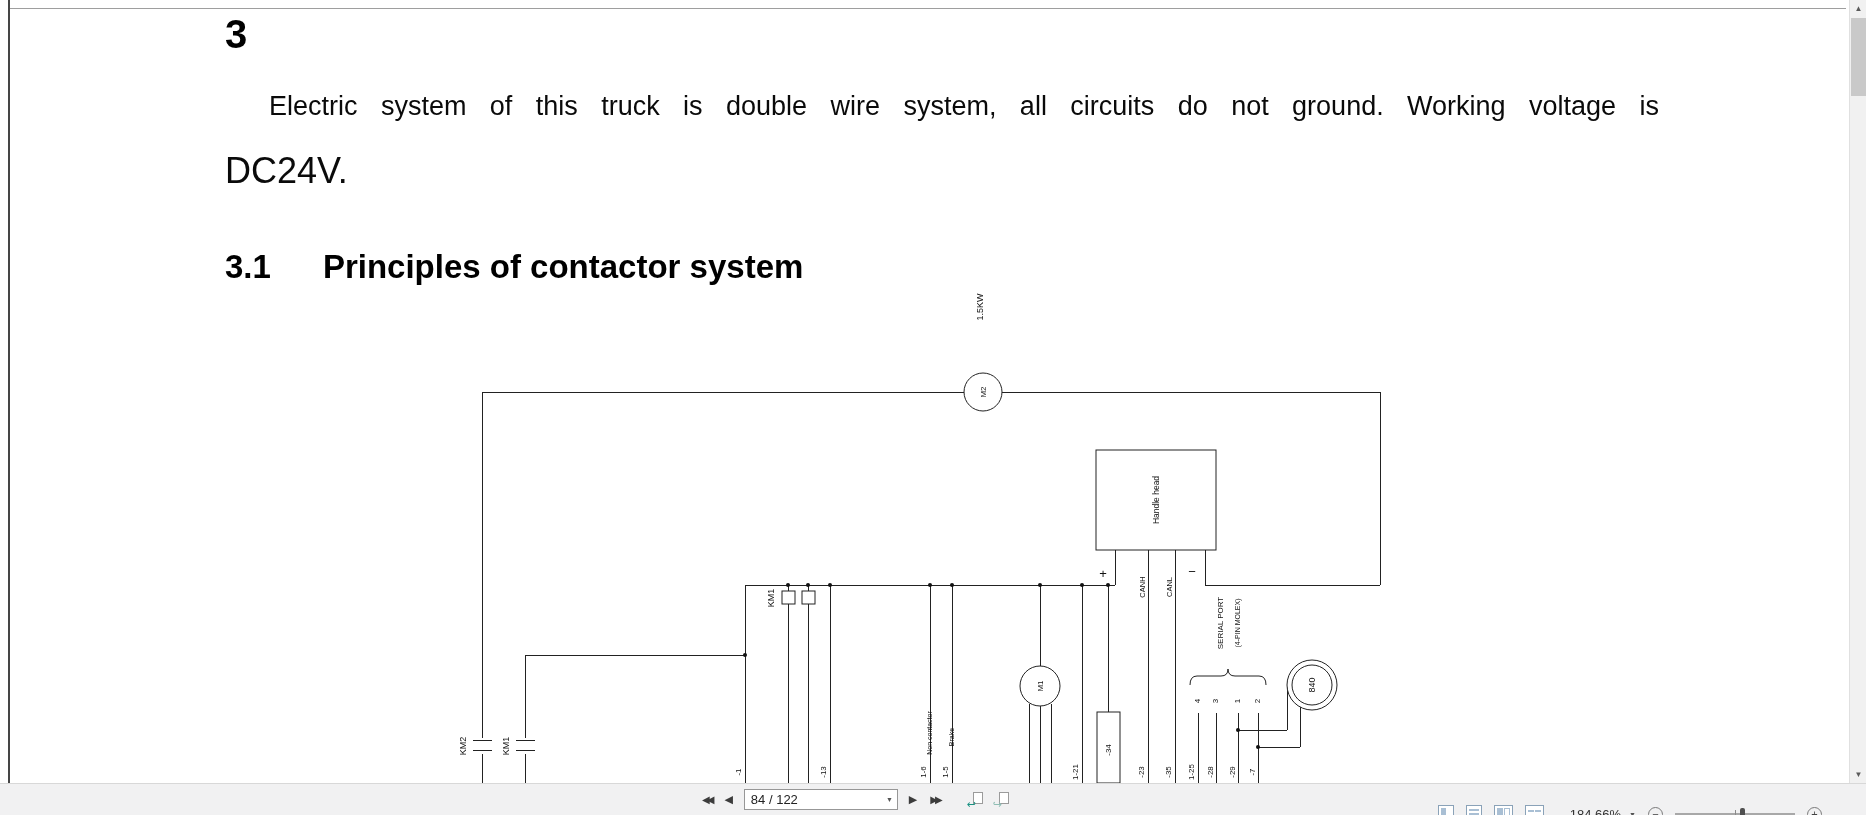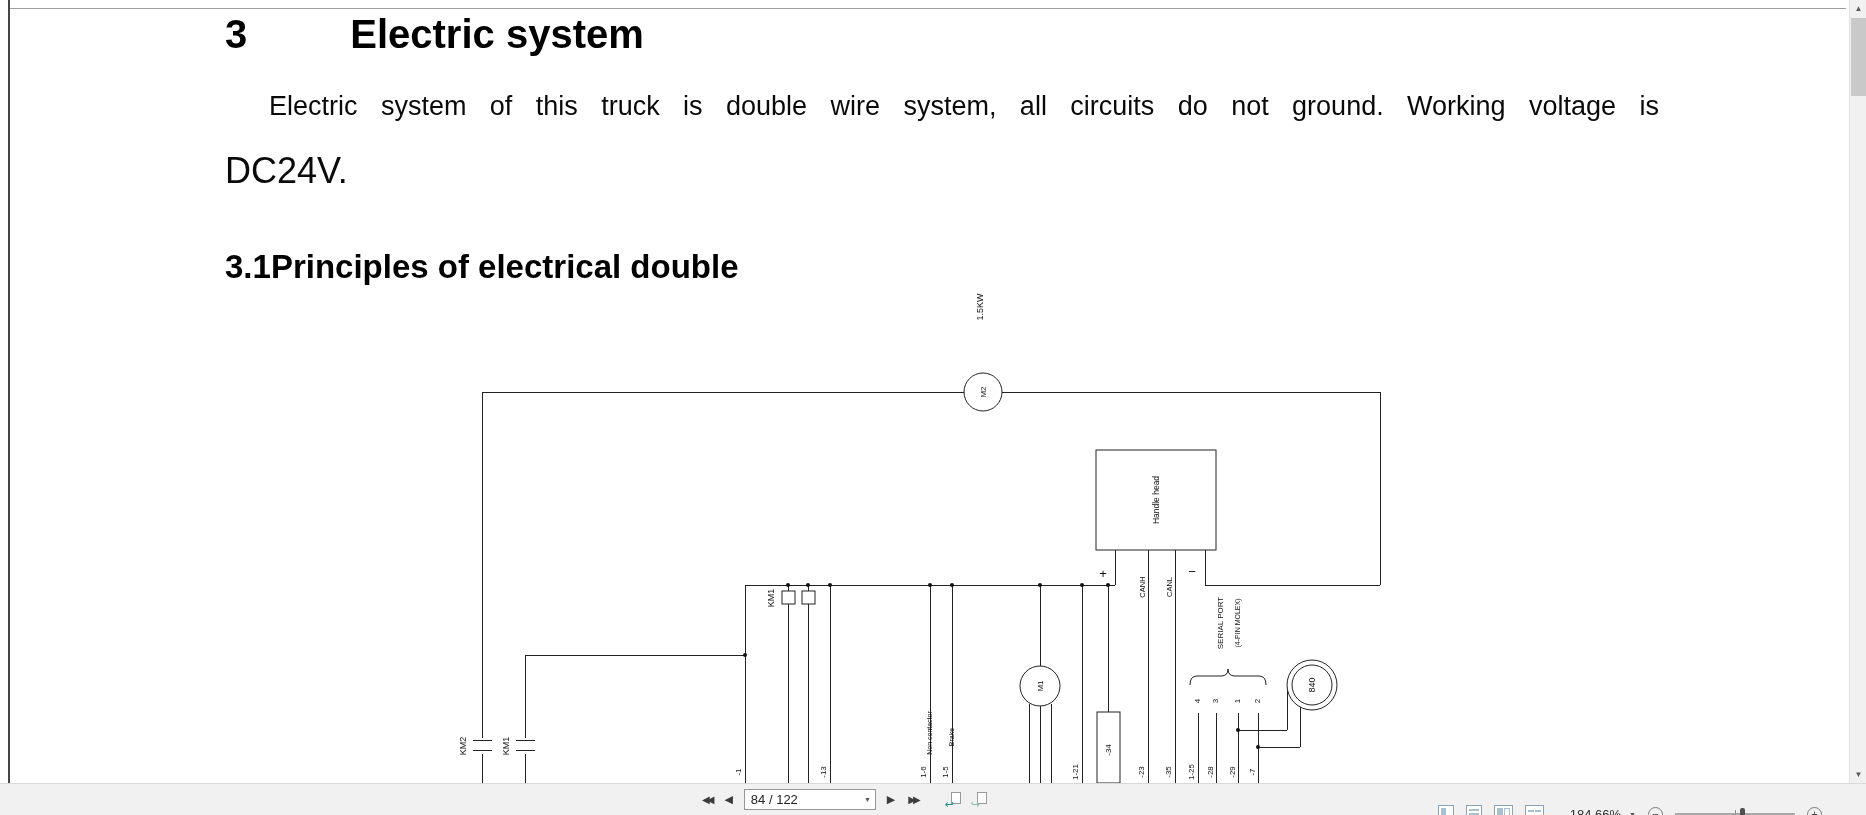--- a/index.html
+++ b/index.html
@@ -14,39 +14,39 @@
 
   
   .page-edge-left { position:absolute; left:8px; top:0; width:2px; height:783px; background:#454545; }
   .page-edge-top  { position:absolute; left:10px; top:8px; width:1836px; height:1px; background:#9e9e9e; }
 
   
   .h1 { position:absolute; left:225px; top:12px; font-size:40px; font-weight:bold; display:flex; gap:103px; color:#000; }
   .para1 { position:absolute; left:225px; top:90px; width:1390px; font-size:27px; line-height:1.25;
            text-align:justify; text-align-last:justify;margin-left:44px; }
   .para2 { position:absolute; left:225px; top:150px; font-size:36px; }
-  .h2 { position:absolute; left:225px; top:248px; font-size:33px; font-weight:bold; display:flex; color:#000; }
+  .h2 { position:absolute; left:225px; top:248px; font-size:33px; font-weight:bold; display:flex; gap:52px; color:#000; }
 
   
   .diagram { position:absolute; left:440px; top:285px; }
   .diagram text { font-family:"Liberation Sans", sans-serif; }
 
   
   .scrollbar { position:absolute; right:0; top:0; width:17px; height:783px; background:#f1f1f1; border-left:1px solid #e0e0e0; }
   .sb-btn { position:absolute; left:0; width:17px; height:17px; font-size:8px; color:#5a5a5a; text-align:center; line-height:17px; }
   .sb-up { top:0; }
   .sb-down { bottom:0; }
   .sb-thumb { position:absolute; left:1px; top:18px; width:15px; height:78px; background:#c9c9c9; }
 
   
   .toolbar { position:absolute; left:0; top:783px; width:1866px; height:32px; background:#f1f1f2; border-top:1px solid #d8d8d8; }
   .navg { position:absolute; left:700px; top:0; height:31px; display:flex; align-items:center; gap:9px; }
   .tbtn { background:none; border:none; font-size:11px; color:#3c3c3c; padding:2px; font-family:inherit; cursor:default; }
   .dbl { letter-spacing:-3px; font-size:10px; }
-  .pagecombo { width:132px; height:21px; background:#fff; border:1px solid #979797; display:flex; align-items:center; padding:0 4px 0 6px; gap:4px; }
+  .pagecombo { width:154px; height:21px; background:#fff; border:1px solid #979797; display:flex; align-items:center; padding:0 4px 0 6px; gap:4px; }
   .pageinput { flex:1; min-width:0; border:none; outline:none; font-size:13px; color:#222; background:transparent; font-family:inherit; }
   .caret { font-size:7px; color:#555; }
   .histicons { display:flex; gap:9px; margin-left:16px; }
   .hicon { position:relative; width:17px; height:16px; display:inline-block; }
   .hicon .pg { position:absolute; right:1px; top:0; width:10px; height:12px; border:1px solid #9b9b9b; background:#fff; }
   .hicon .arr { position:absolute; left:0; bottom:-2px; font-size:11px; line-height:11px; }
   .a1 { color:#1a9283; }
   .a2 { color:#8fbdb4; }
 
   .zoomg { position:absolute; right:44px; top:10px; height:40px; display:flex; align-items:center; gap:12px;justify-content:center; }
@@ -72,29 +72,28 @@
 </head>
 <body>
 
 <div class="viewer">
 
   <div class="page-edge-left"></div>
   <div class="page-edge-top"></div>
 
   <div class="h1">
     <span>3</span>
-    <span>Electric system</span>
   </div>
 
   <div class="para1">Electric system of this truck is double wire system, all circuits do not ground. Working voltage is</div>
   <div class="para2">DC24V.</div>
 
   <div class="h2">
     <span>3.1</span>
-    <span>Principles of electrical double</span>
+    <span>Principles of contactor system</span>
   </div>
 
   <svg class="diagram" width="960" height="498" viewBox="0 0 960 498">
     <g stroke="#222" stroke-width="1" fill="none" shape-rendering="crispEdges">
       <line x1="42" y1="107.5" x2="940" y2="107.5"></line>
       <line x1="42.5" y1="107" x2="42.5" y2="453"></line>
       <line x1="42.5" y1="469" x2="42.5" y2="498"></line>
       <line x1="33" y1="455.5" x2="52" y2="455.5"></line>
       <line x1="33" y1="465.5" x2="52" y2="465.5"></line>
       <line x1="85" y1="370.5" x2="305" y2="370.5"></line>

